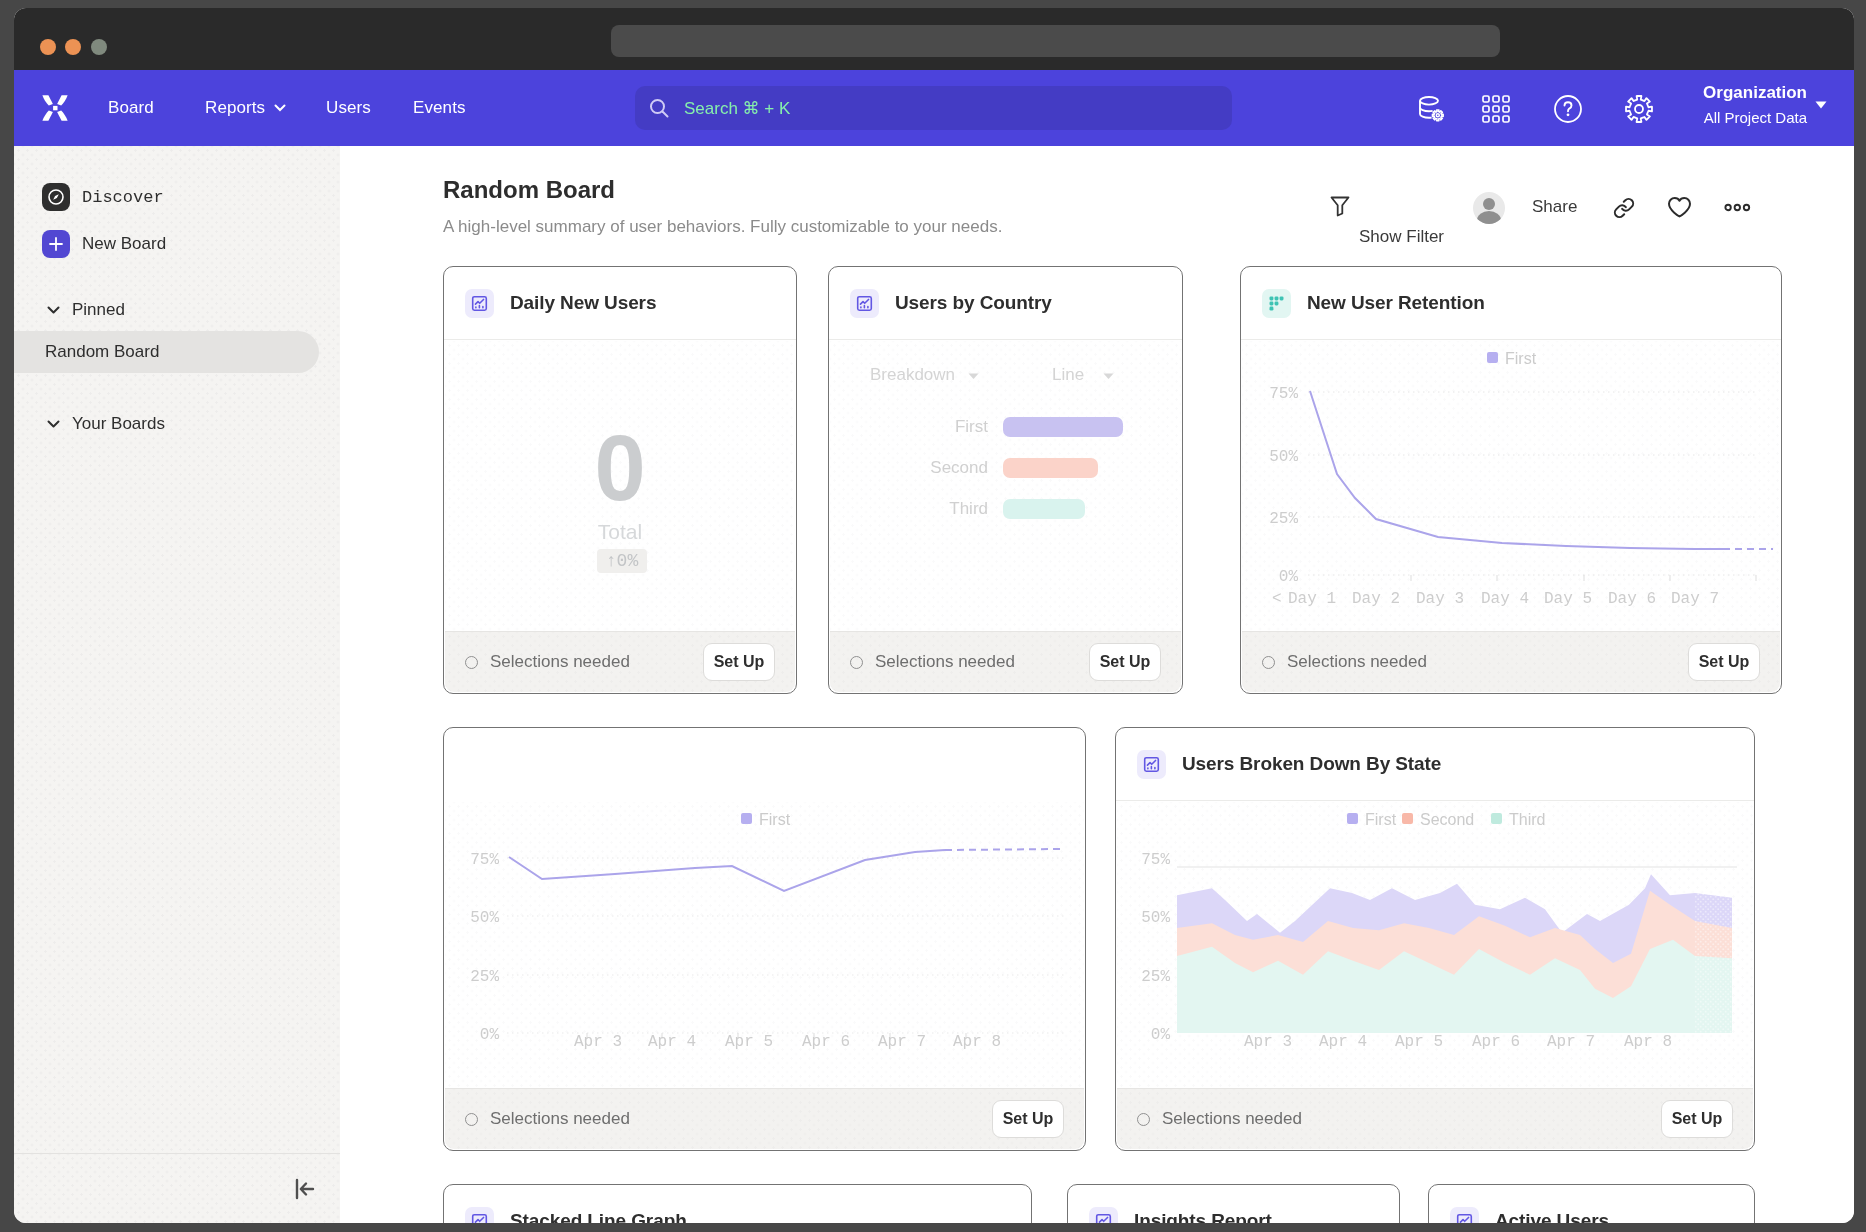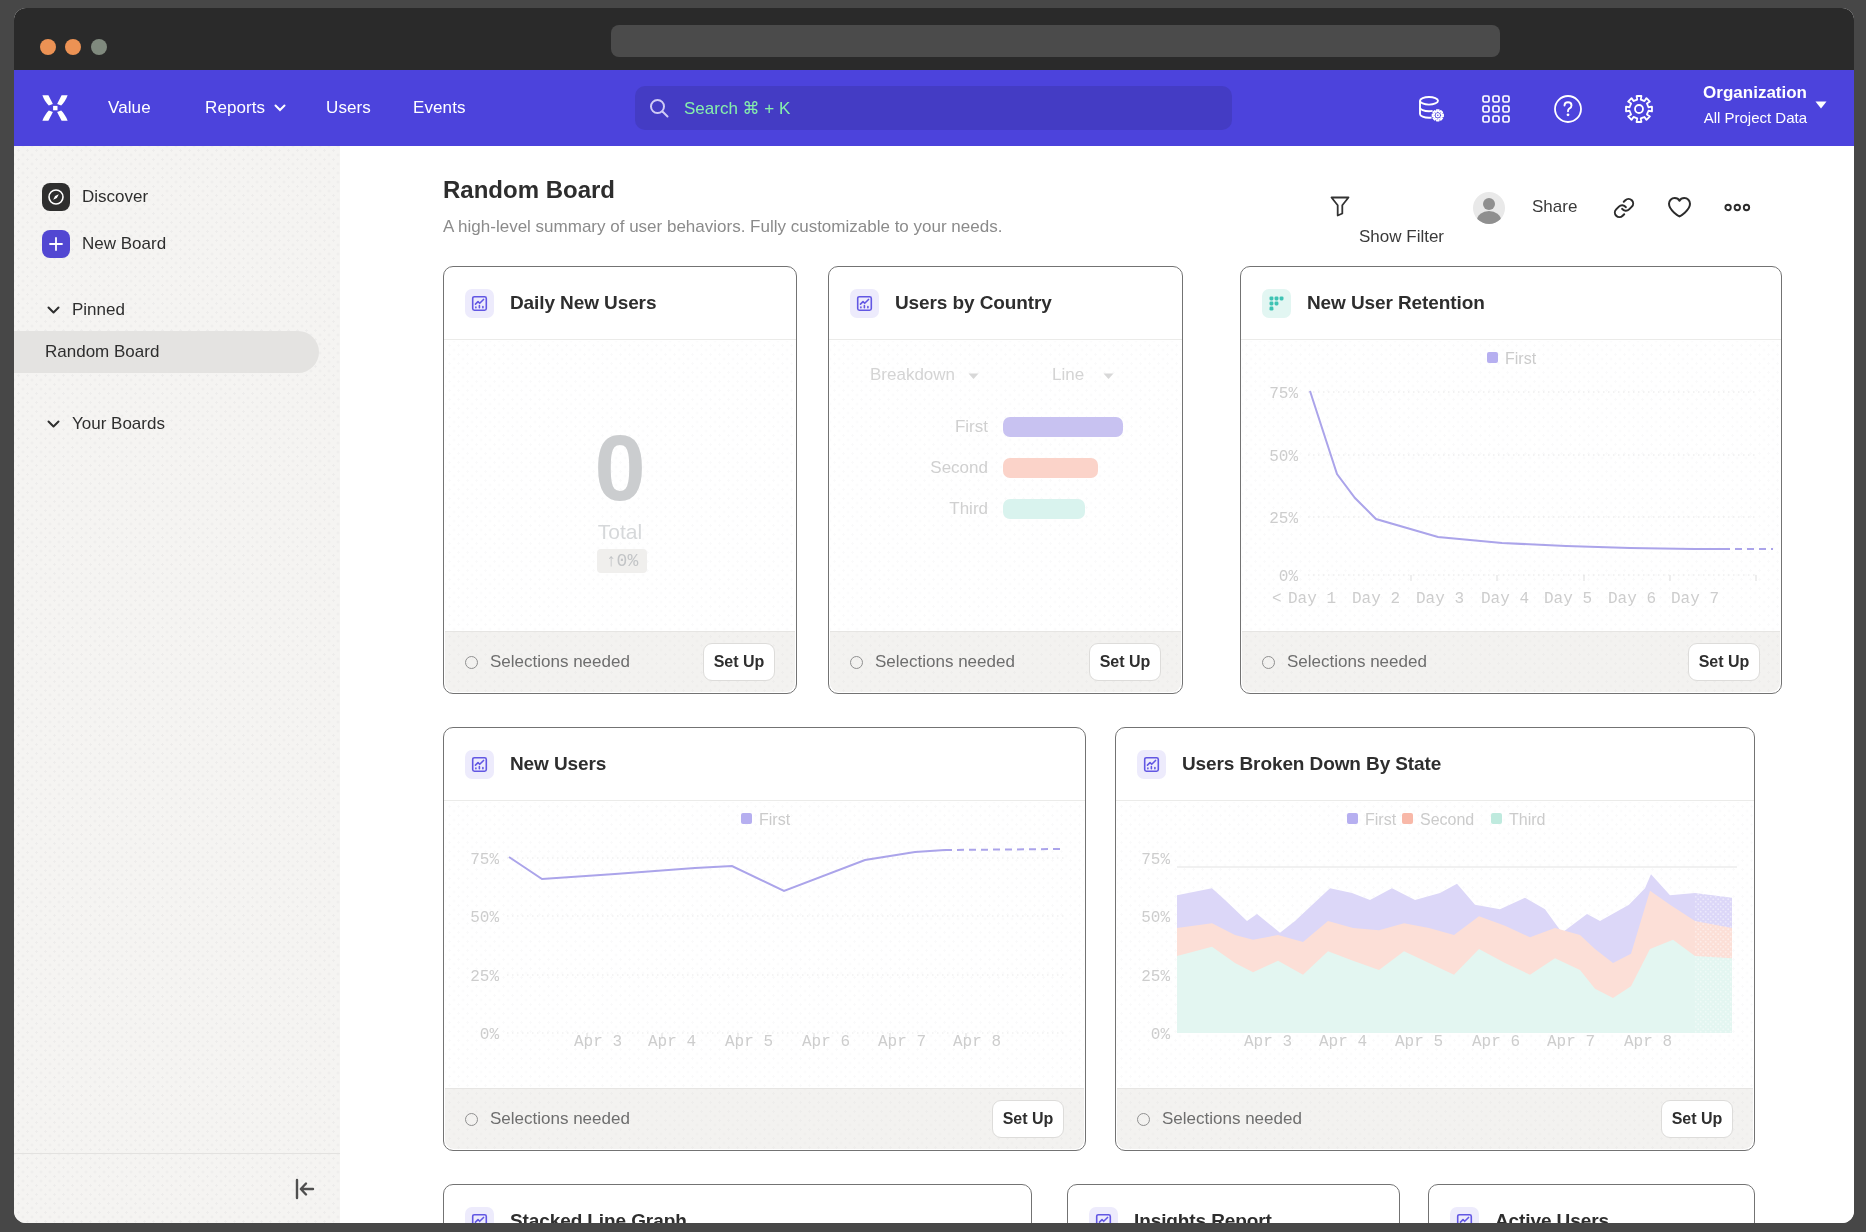--- a/index.html
+++ b/index.html
@@ -80,21 +80,21 @@
   </div>
 
   <div class="nav">
     <svg class="navic" style="left:28px; top:25px;" width="26" height="26" viewBox="0 0 26 26" fill="#ffffff">
       <rect x="11.1" y="10.9" width="4.4" height="4.4"></rect>
       <path d="M0.4,0.2 L6.4,0.2 L10.9,9.0 L6.8,10.6 C4.0,7.6 1.6,4.0 0.4,0.2 Z"></path>
       <path d="M25.6,0.2 L19.6,0.2 L15.1,9.0 L19.2,10.6 C22.0,7.6 24.4,4.0 25.6,0.2 Z"></path>
       <path d="M0.4,25.8 L6.4,25.8 L10.9,17.0 L6.8,15.4 C4.0,18.4 1.6,22.0 0.4,25.8 Z"></path>
       <path d="M25.6,25.8 L19.6,25.8 L15.1,17.0 L19.2,15.4 C22.0,18.4 24.4,22.0 25.6,25.8 Z"></path>
     </svg>
-    <div class="navitem" style="left:94px;">Value</div>
+    <div class="navitem" style="left:94px;">Board</div>
     <div class="navitem" style="left:191px;">Reports
       <svg width="12" height="8" viewBox="0 0 12 8" style="margin-left:9px;">
           <path d="M1.5,1.5 L6,6 L10.5,1.5" stroke="#fff" stroke-width="2" fill="none" stroke-linecap="round"></path>
         </svg>
     </div>
     <div class="navitem" style="left:312px;">Users</div>
     <div class="navitem" style="left:399px;">Events</div>
     <div class="searchbox">
       <svg width="22" height="22" viewBox="0 0 22 22" style="margin-left:13px;">
         <circle cx="9.5" cy="9.5" r="6.5" stroke="#cfcbf5" stroke-width="2" fill="none"></circle>
@@ -134,21 +134,21 @@
     <div class="org" style="right:47px;">
       <div class="l1">Organization</div>
       <div class="l2">All Project Data</div>
     </div>
     <svg class="navic" style="left:1800px; top:30px;" width="14" height="10" viewBox="0 0 14 10">
         <path d="M1.5,1.5 L7,8.5 L12.5,1.5 Z" fill="#fff"></path>
       </svg>
   </div>
 
   <div class="sidebar">
-    <div class="sideitem" style="left:28px; top:37px;">
+    <div class="sideitem" style="left:28px; top:37px;font-family:Liberation Mono, monospace;">
       <div class="squareic" style="background:#2e2e2e;">
         <svg width="18" height="18" viewBox="0 0 18 18">
           <circle cx="9" cy="9" r="7" stroke="#fff" stroke-width="1.6" fill="none"></circle>
           <path d="M11.8,6.2 L9.9,9.9 L6.2,11.8 L8.1,8.1 Z" fill="#fff"></path>
         </svg>
       </div>
       Discover
     </div>
     <div class="sideitem" style="left:28px; top:84px;">
       <div class="squareic" style="background:#5247d2;">
@@ -312,30 +312,20 @@
       </svg>
     </div>
     <div class="ft">
         <div class="circ"></div>
         <div class="sel">Selections needed</div>
         <div class="setup">Set Up</div>
       </div>
   </div>
 
   <div class="card" style="left:429px; top:719px; width:643px; height:424px;">
-    <div class="hd">
-      <div class="cicon">
-        <svg width="17" height="17" viewBox="0 0 16 16" fill="none" stroke="#6257e3" stroke-width="1.5">
-          <rect x="1.6" y="1.6" width="12.8" height="12.8" rx="1.6"></rect>
-          <path d="M4.2,8.6 L6.6,6.2 L8.2,7.8 L11.8,4.2" stroke-linecap="round" stroke-linejoin="round"></path>
-          <path d="M4.6,11.9 L4.6,11.3 M7.9,11.9 L7.9,10 M11.2,11.9 L11.2,10.8" stroke-linecap="round"></path>
-        </svg>
-      </div>
-      <div class="ttl">New Users</div>
-    </div>
     <div class="body">
       <svg width="641" height="288" viewBox="0 74 641 288" style="position:absolute; left:0; top:0;">
         <rect x="296" y="85" width="11" height="11" rx="2" fill="#b6aff0"></rect>
         <text class="legend" x="314" y="97">First</text>
         <g stroke="#e9e9e9" stroke-dasharray="1.5,3.5" stroke-width="1">
           <line x1="62" y1="130" x2="620" y2="130"></line>
           <line x1="62" y1="188" x2="620" y2="188"></line>
           <line x1="62" y1="247" x2="620" y2="247"></line>
           <line x1="62" y1="305" x2="620" y2="305"></line>
         </g>

